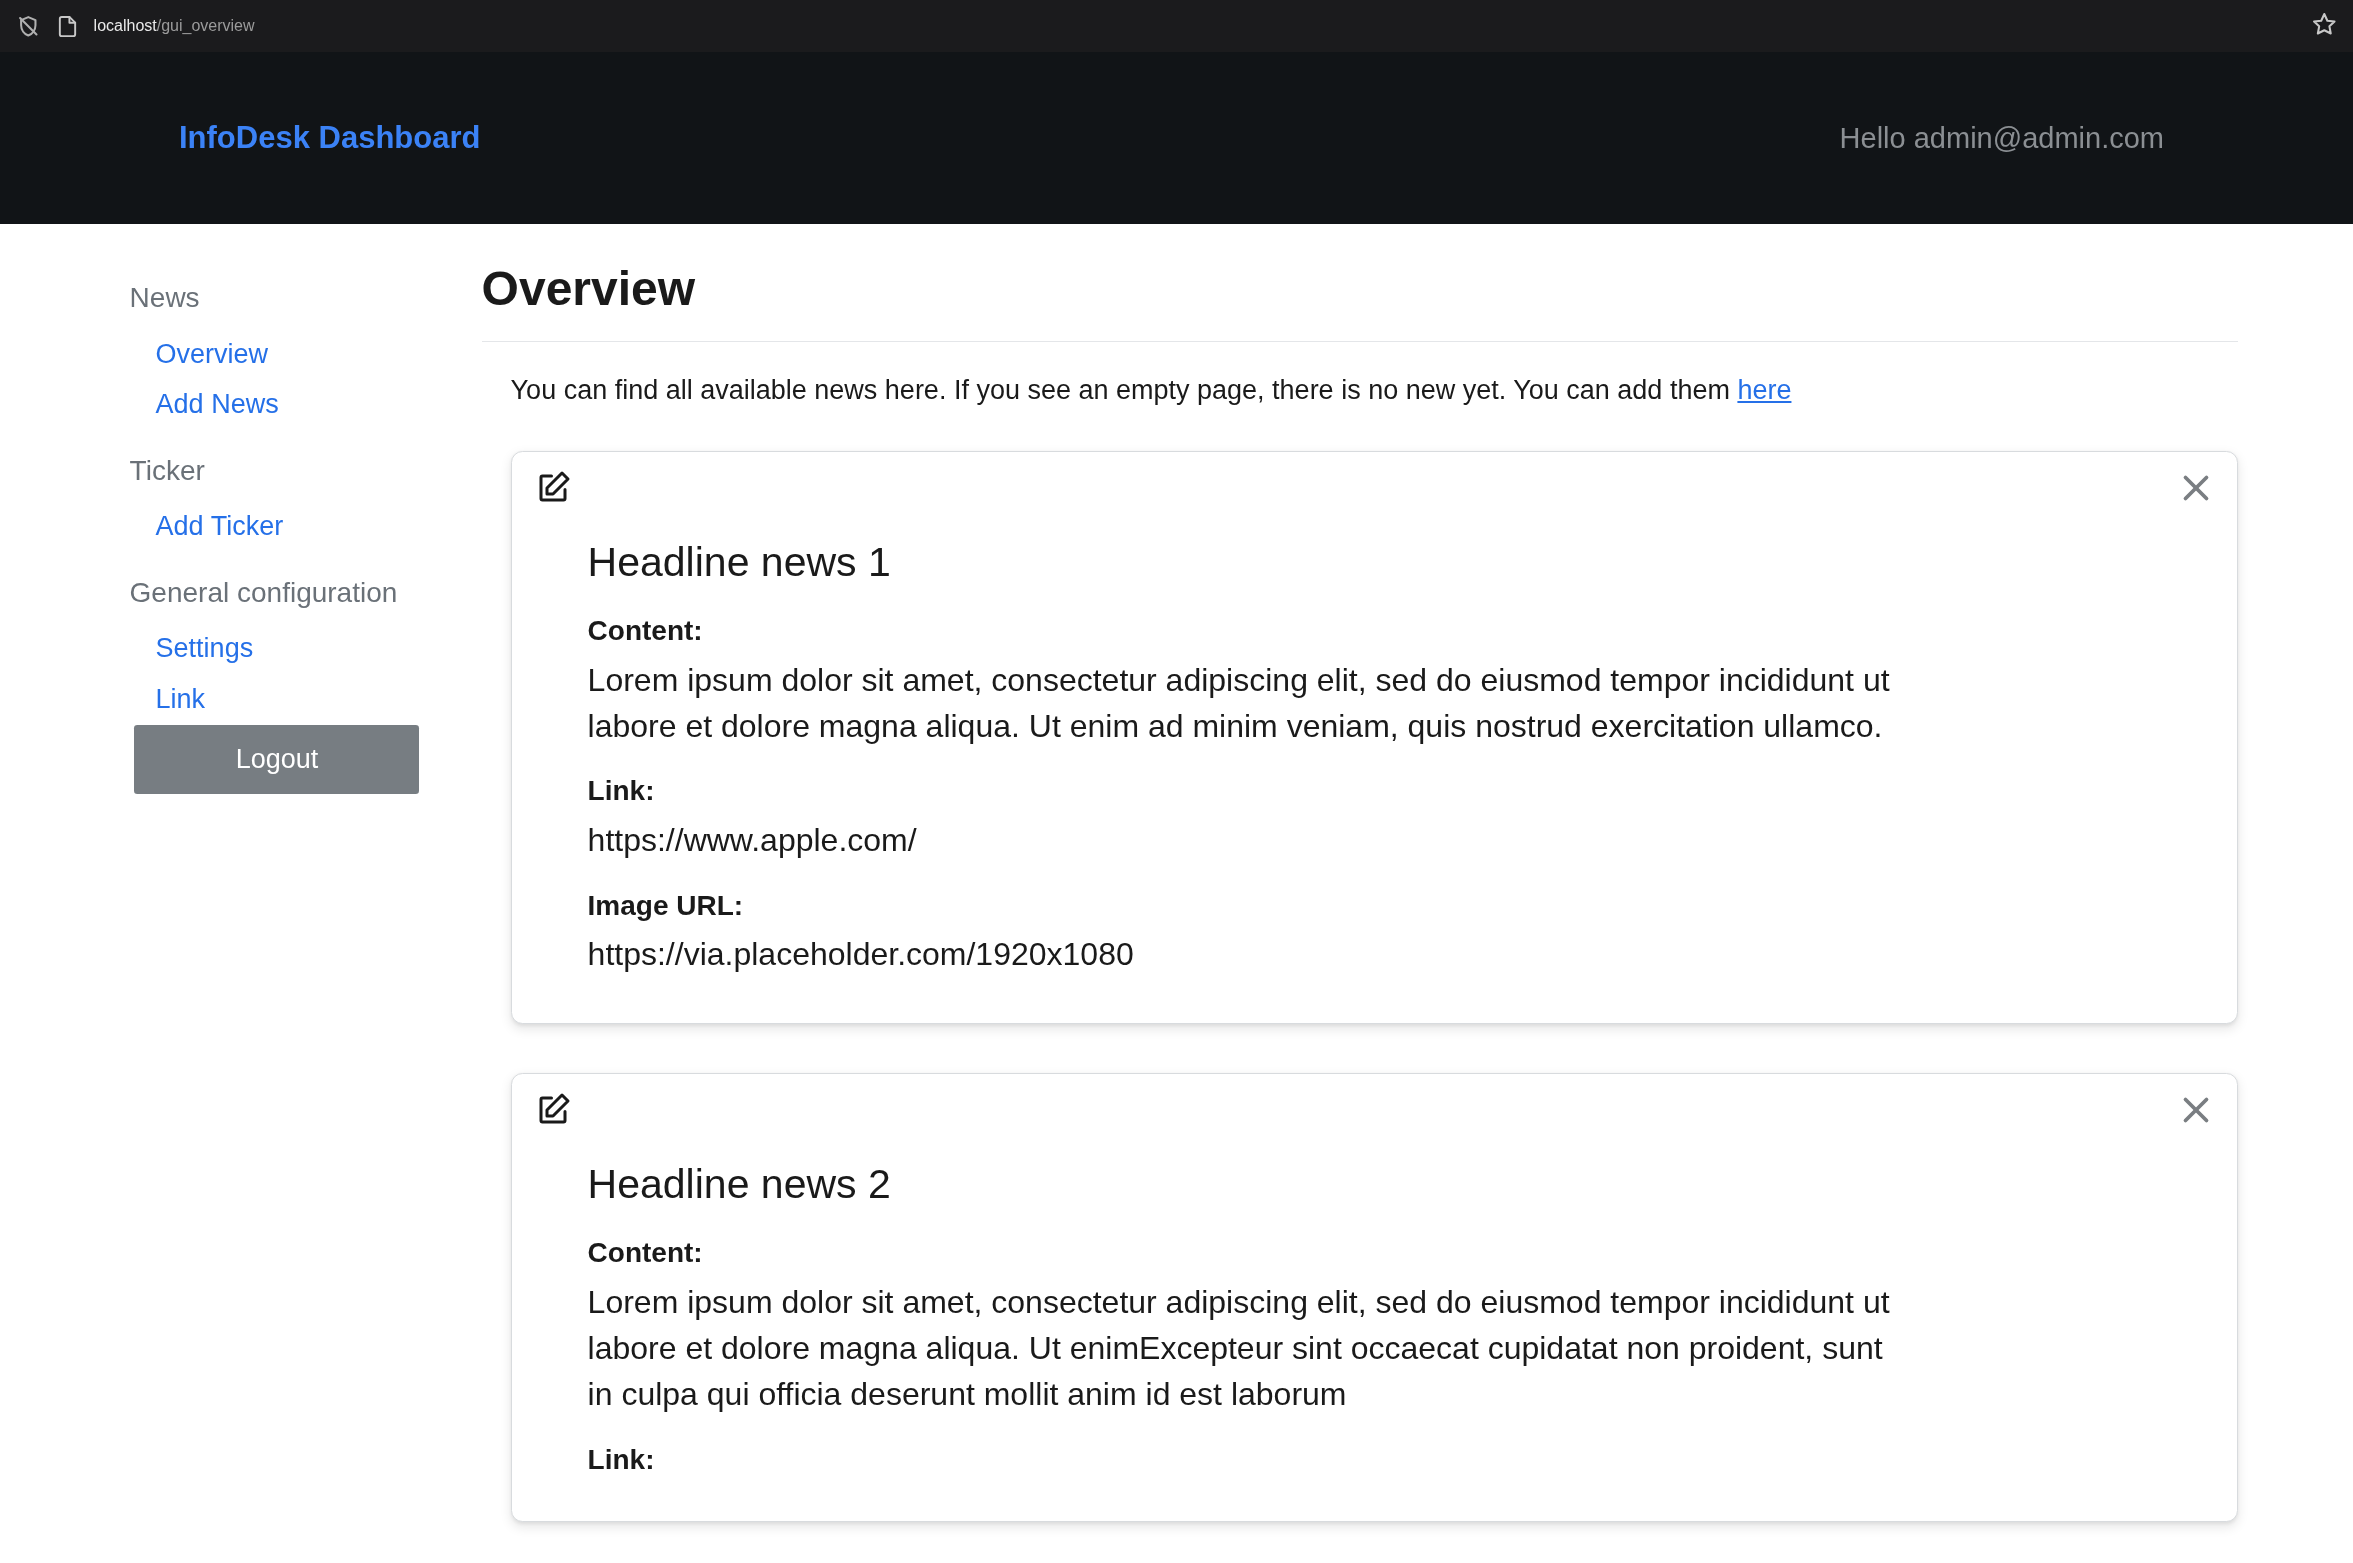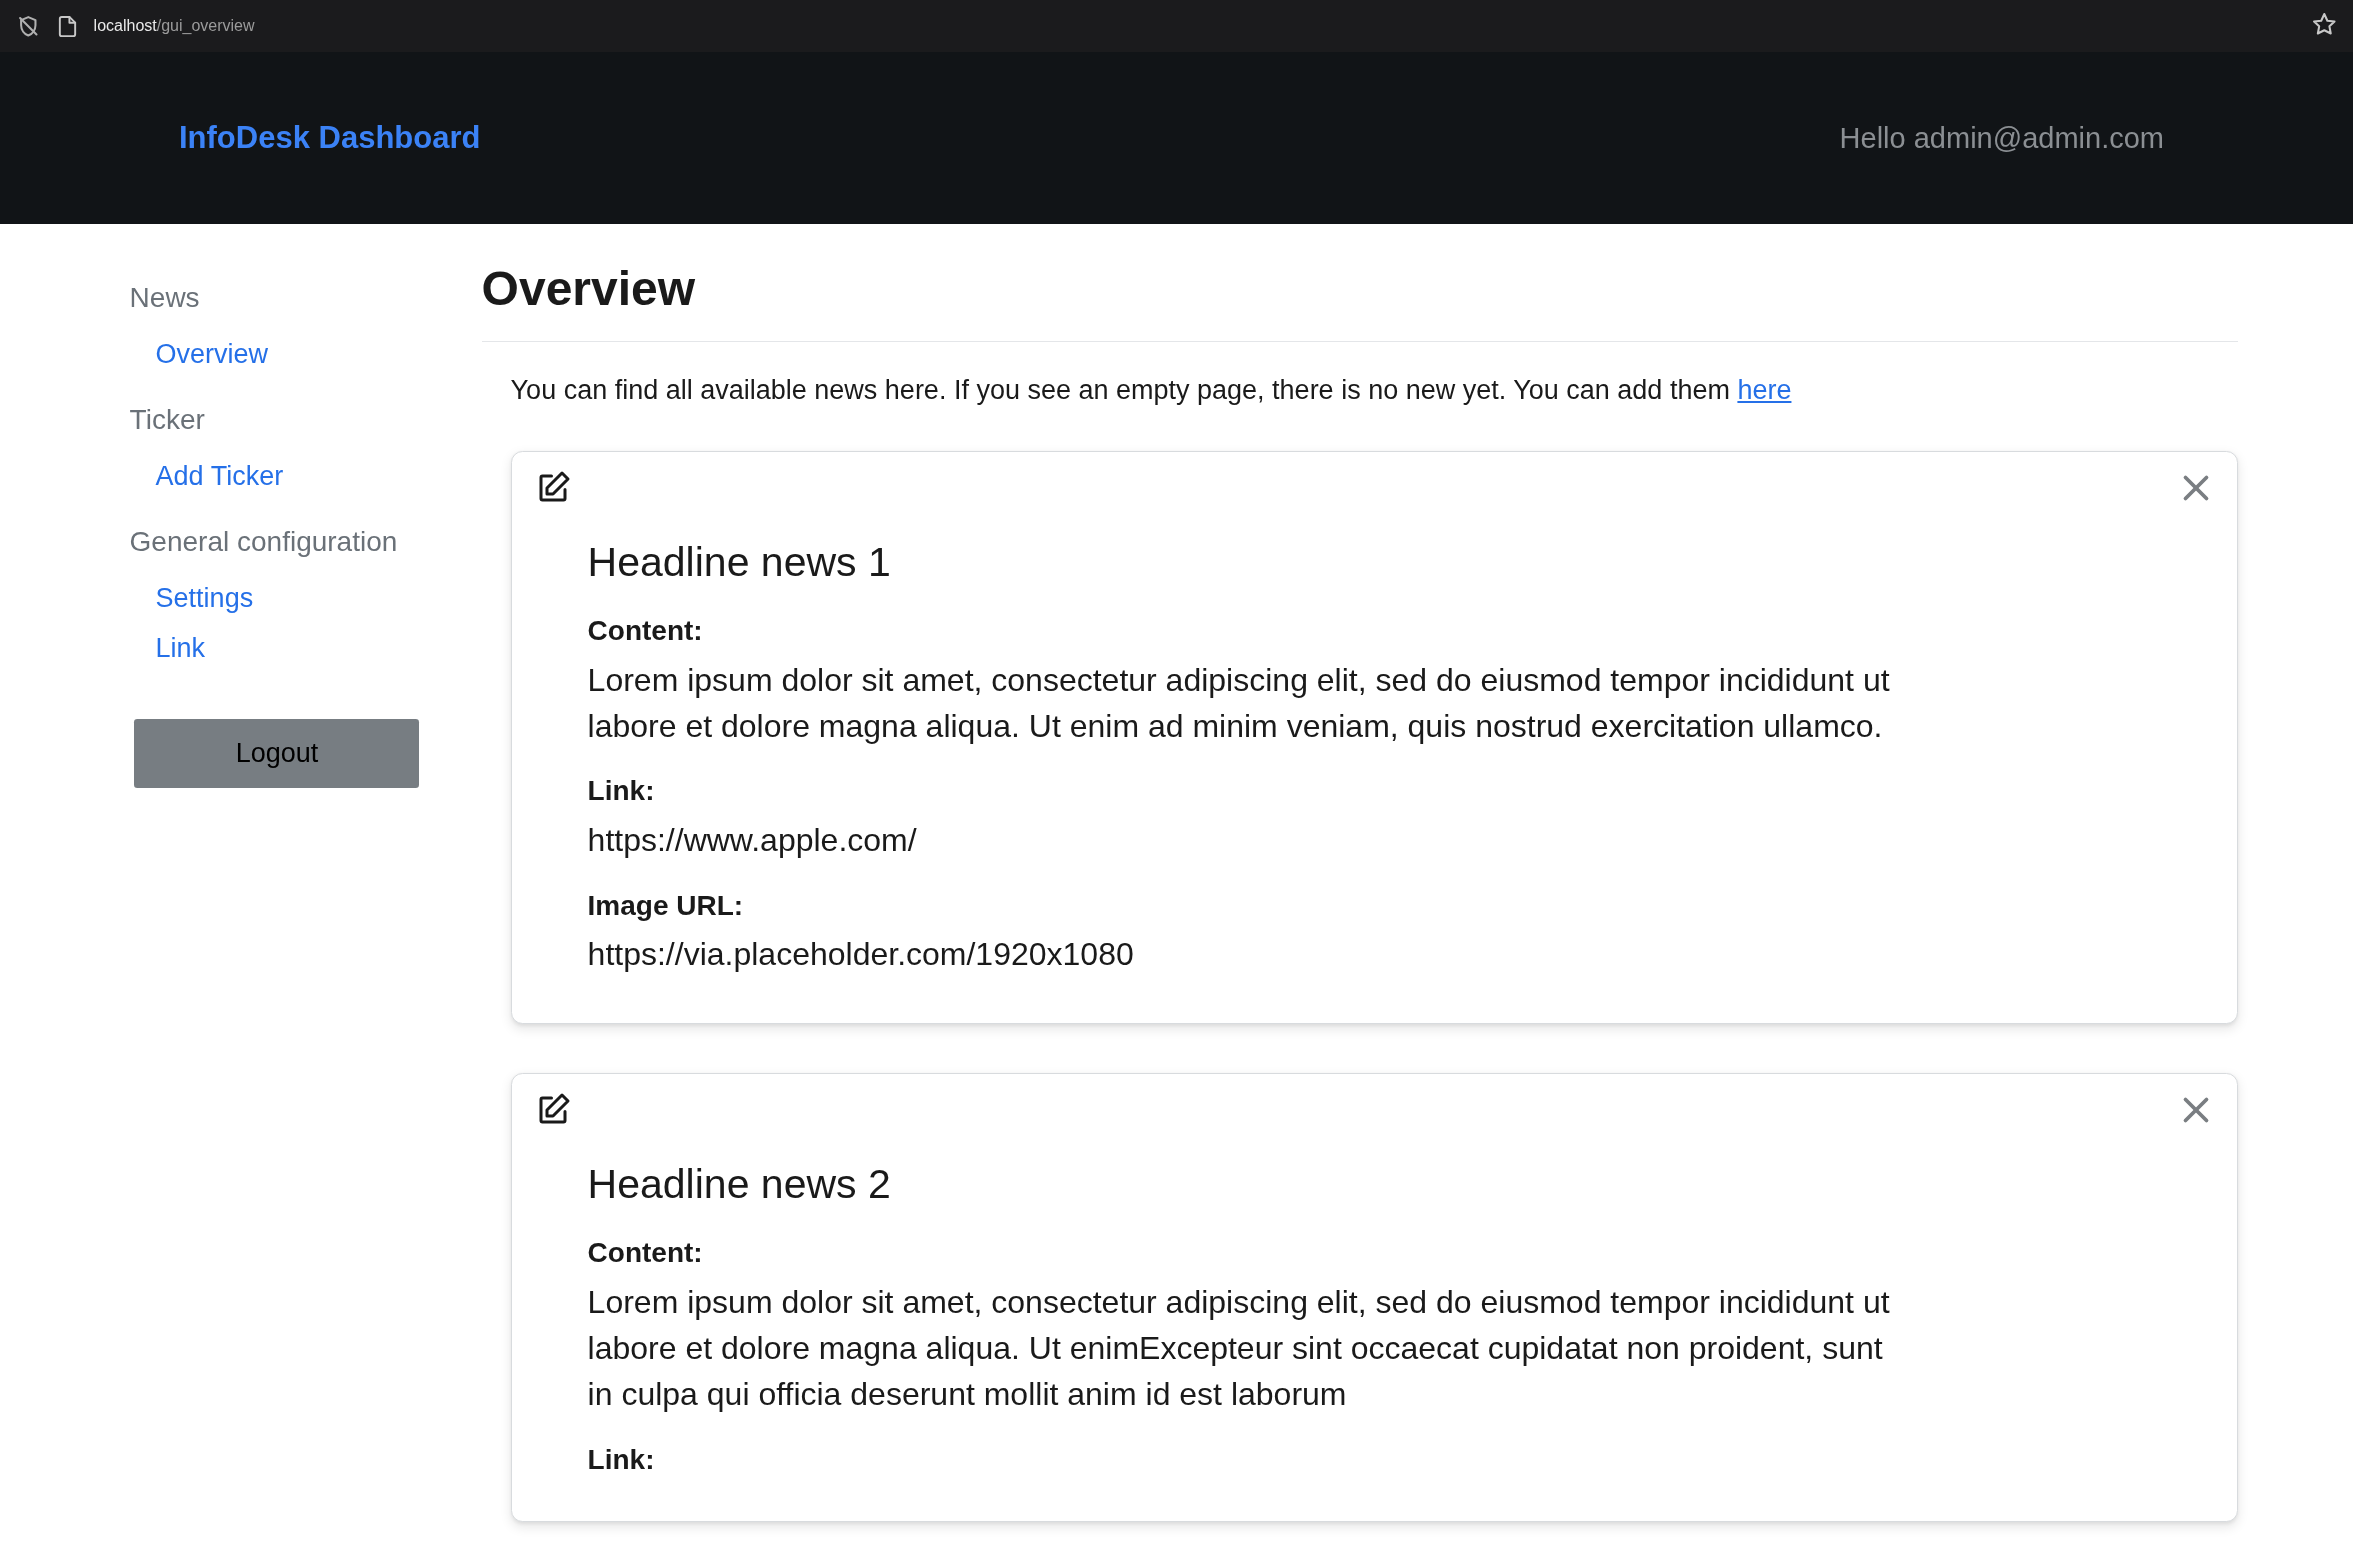--- a/index.html
+++ b/index.html
@@ -75,26 +75,25 @@
     .nav-link {
       display: block;
       color: #2570e8;
       font-size: 27px;
       font-weight: 400;
       padding: 9.8px 0 9.8px 26px;
       text-decoration: none;
       cursor: pointer;
     }
     .logout-btn {
-      margin-top: 45px;
       margin-left: 4.9px;
       width: 285px;
       height: 69px;
       background: #777d82;
-      color: #000000;
+      color: #ffffff;
       font-size: 27px;
       border: none;
       border-radius: 3.3px;
       cursor: pointer;
     }
 
     
     .main {
       flex: 1;
       padding: 0 0 0 24.6px;
@@ -201,20 +200,21 @@
     <div class="app-title">InfoDesk Dashboard</div>
     <div class="greeting">Hello admin@admin.com</div>
   </div>
 </div>
 
 <div class="main-layout">
 
   <aside class="sidebar">
     <div class="nav-group-title">News</div>
     <a class="nav-link">Overview</a>
+    <a class="nav-link">Add News</a>
 
     <div class="nav-group-title">Ticker</div>
     <a class="nav-link">Add Ticker</a>
 
     <div class="nav-group-title">General configuration</div>
     <a class="nav-link">Settings</a>
     <a class="nav-link">Link</a>
 
     <button class="logout-btn">Logout</button>
   </aside>

